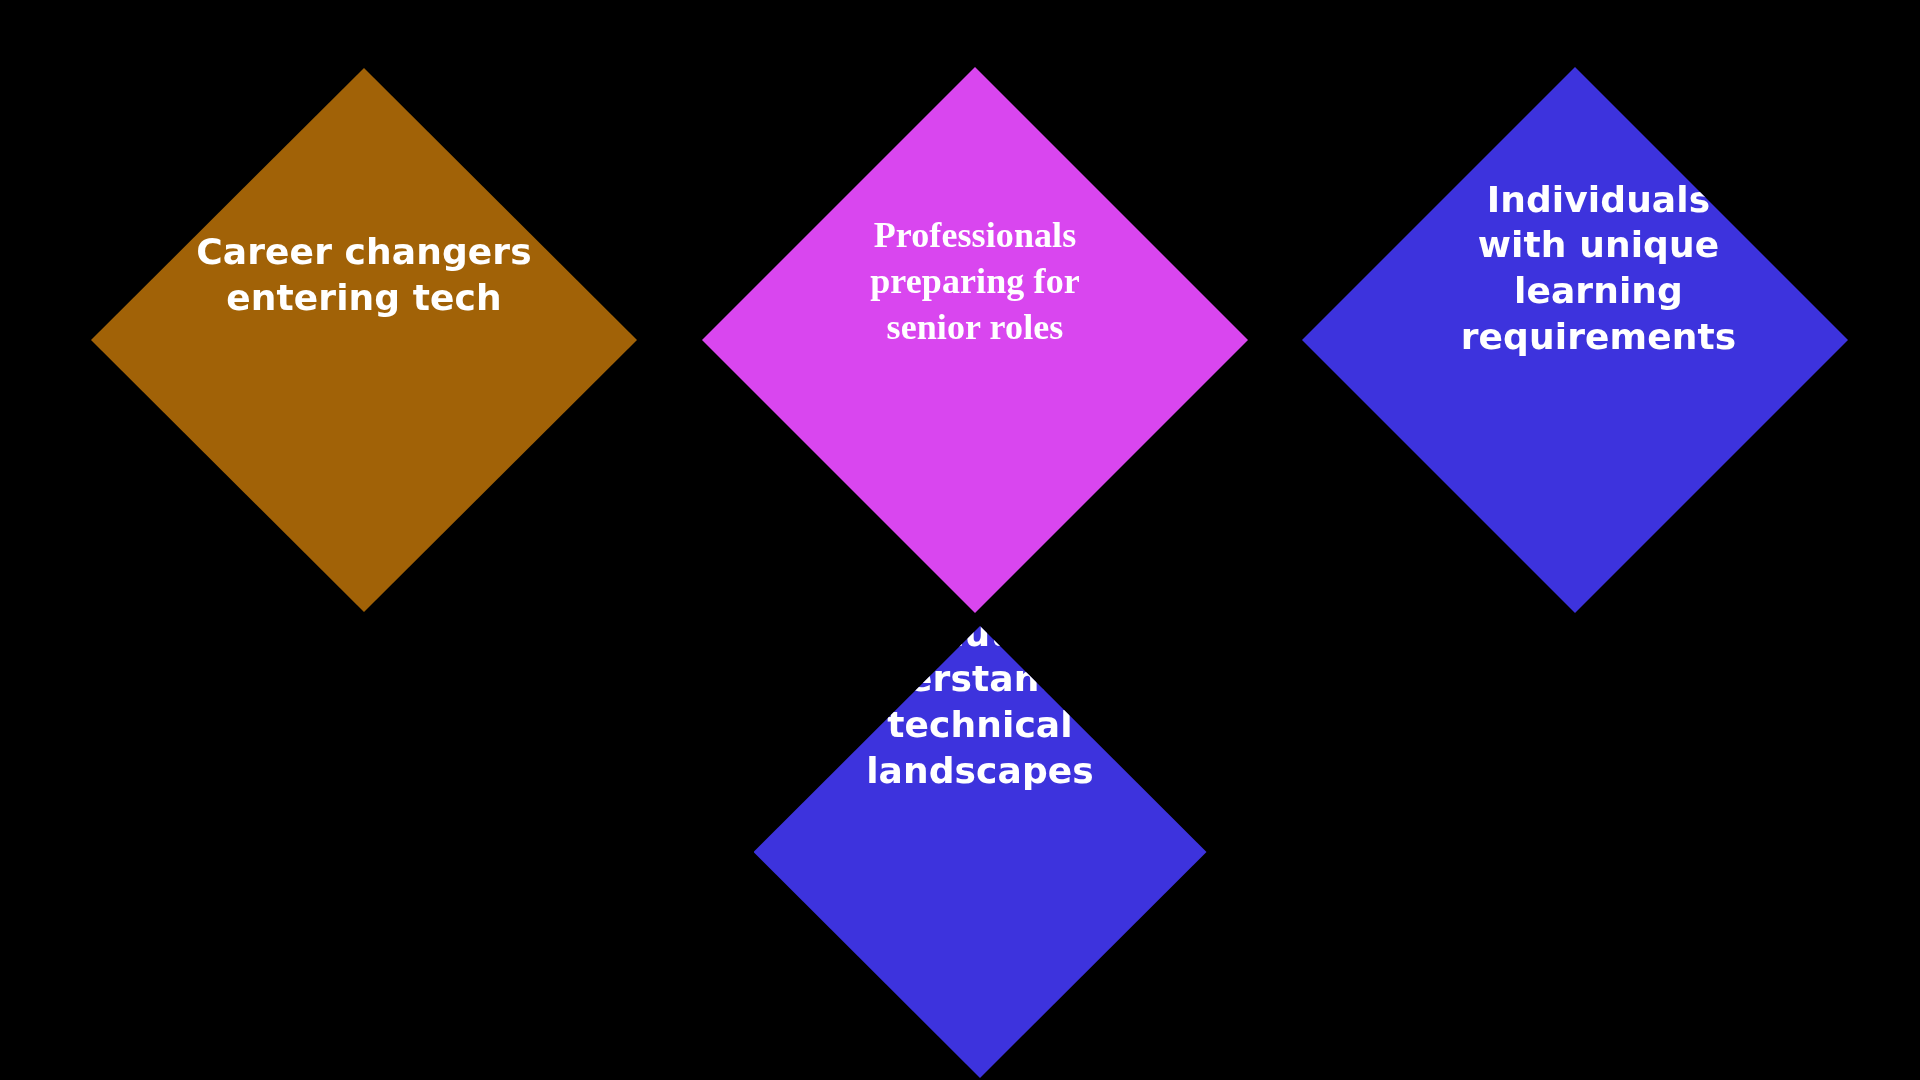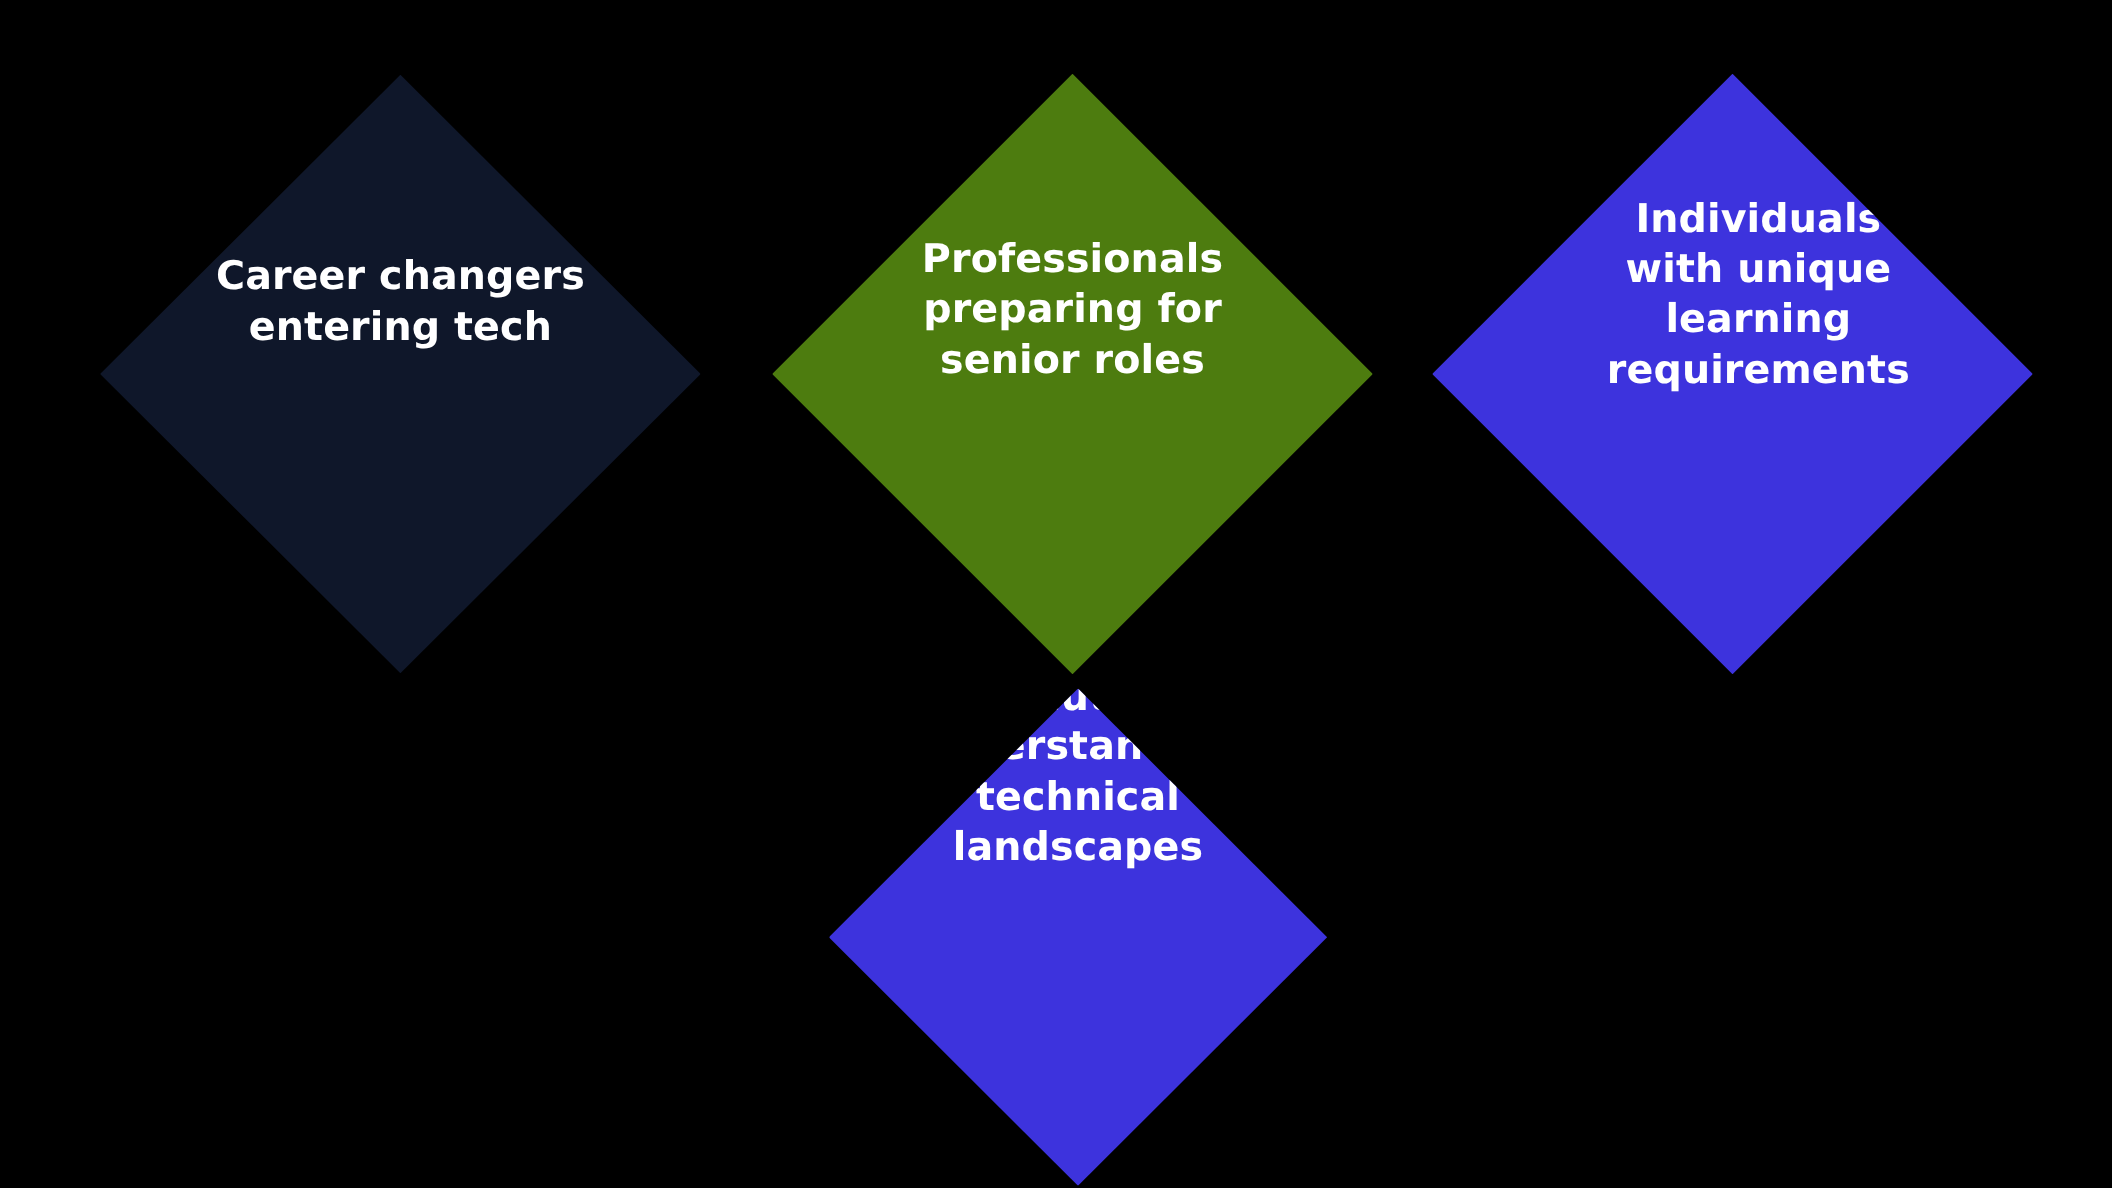--- a/index.html
+++ b/index.html
@@ -34,26 +34,26 @@
     letter-spacing: 0.1px;
     pointer-events: none;
   }
   
 </style>
 </head>
 <body style="background: rgb(0, 0, 0);">
 
 <div id="canvas" style="width: 1920px; height: 1080px; background: rgb(0, 0, 0);">
 
-  <div class="diamond" style="left: 91px; top: 68px; width: 546px; height: 544px; background: #0f172a;">
+  <div class="diamond" style="left: 91px; top: 68px; width: 546px; height: 544px; background: #a16207;">
     <div class="diamond-label" style="color: rgb(255, 255, 255); font-size: 36px; transform: translateY(-65px);">Career changers
 entering tech</div>
   </div>
 
-  <div class="diamond" style="left: 702px; top: 67px; width: 546px; height: 546px; background: #4d7c0f;">
+  <div class="diamond" style="left: 702px; top: 67px; width: 546px; height: 546px; background: #d946ef; font-family: Liberation Serif, serif;">
     <div class="diamond-label" style="color: rgb(255, 255, 255); font-size: 36px; transform: translateY(-58px);">Professionals
 preparing for
 senior roles</div>
   </div>
 
   <div class="diamond" style="left: 1302px; top: 67px; width: 546px; height: 546px; background: rgb(61, 51, 221);">
     <div class="diamond-label" style="color: rgb(255, 255, 255); font-size: 36px; transform: translateY(-72px); margin-left: 47px;">Individuals
 with unique
 learning
 requirements</div>

